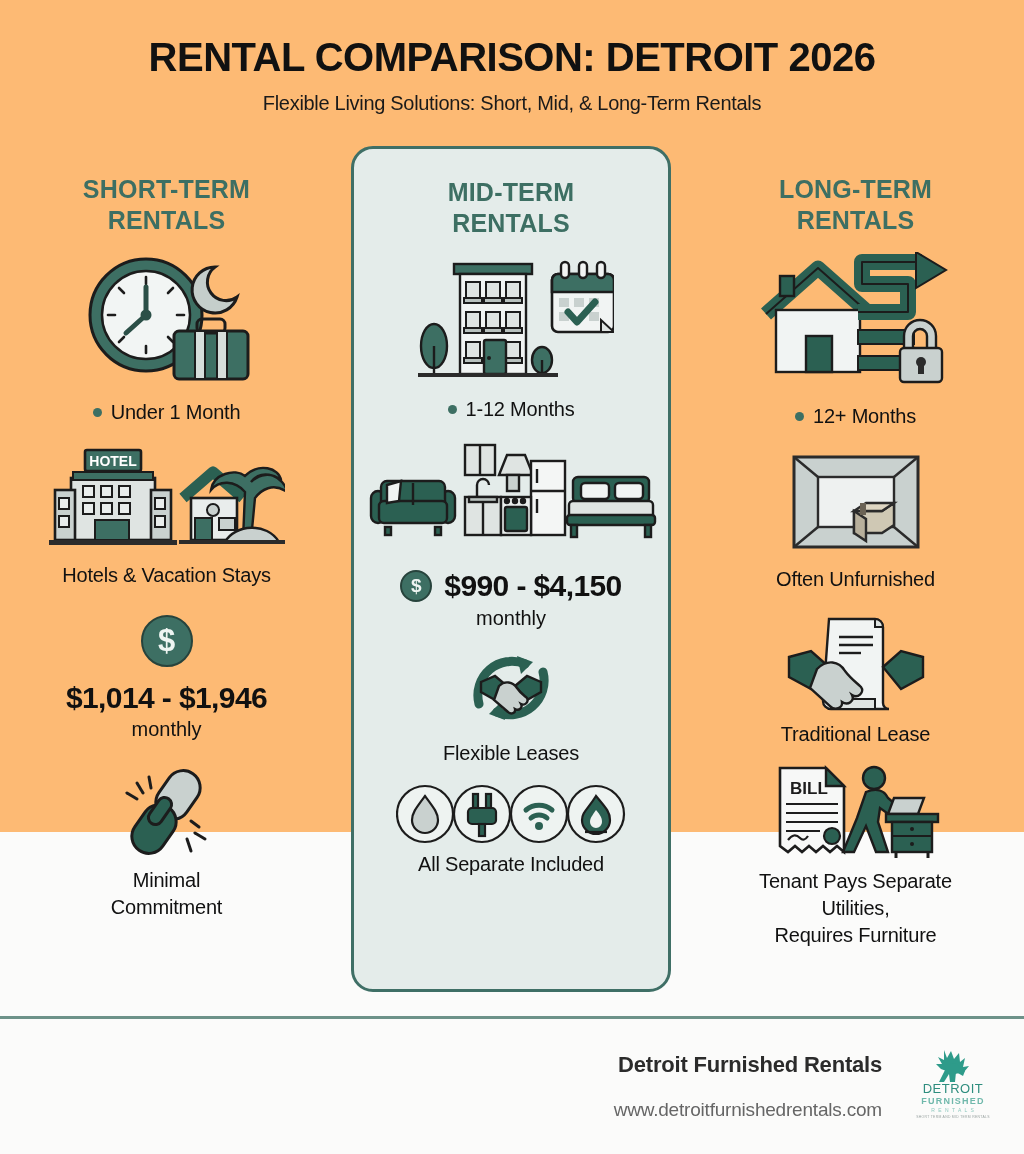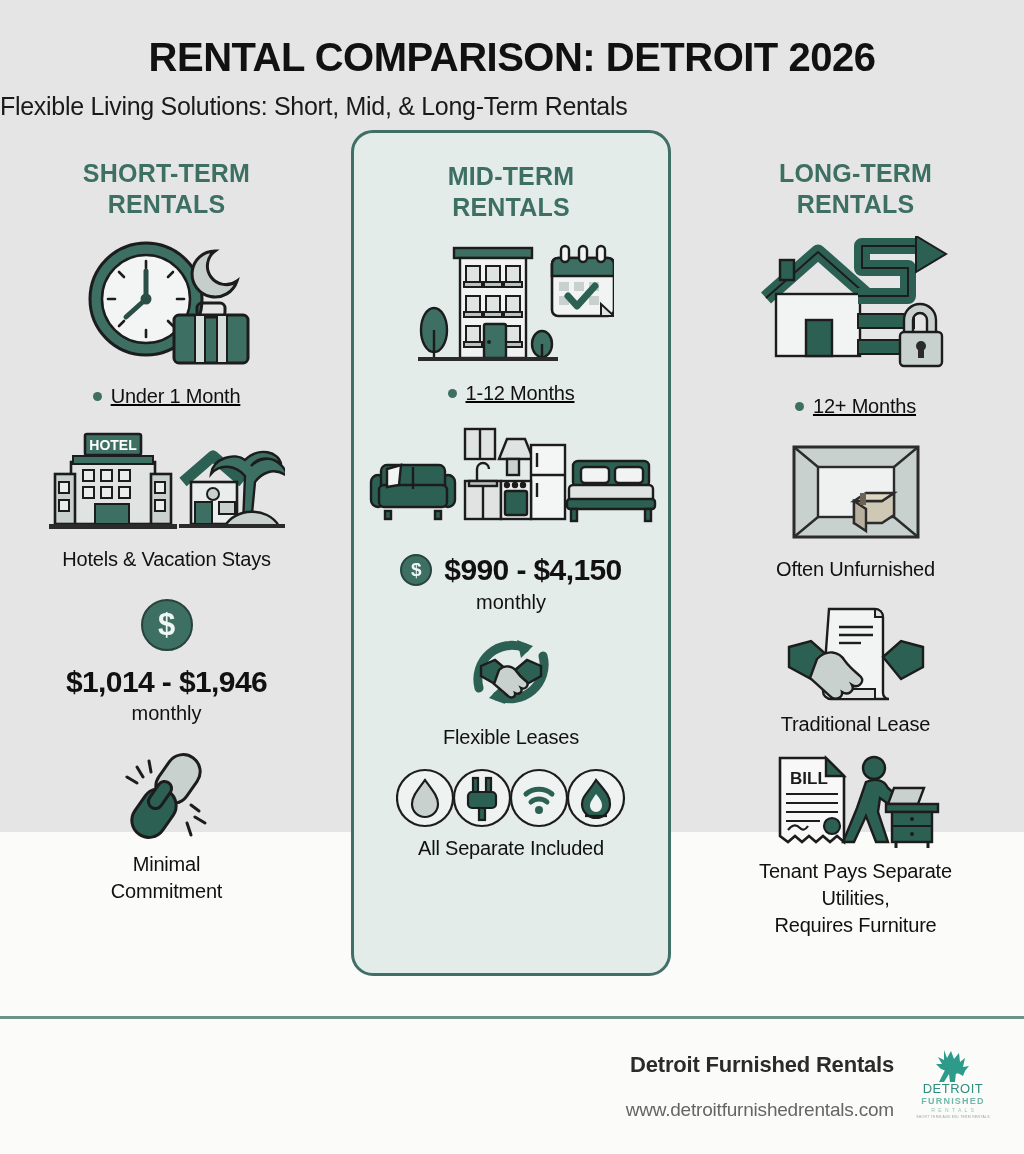--- a/index.html
+++ b/index.html
@@ -2,43 +2,43 @@
 <html><head>
 <meta charset="utf-8">
 <style>
   * { box-sizing: border-box; margin: 0; padding: 0; }
   html, body {
     width: 1024px; height: 1154px;
     background: #fbfbfa;
     font-family: "Liberation Sans", sans-serif;
     overflow: hidden;
   }
-  .page { position: relative; width: 1024px; height: 832px; background: #e5e5e5; }
+  .page { position: relative; width: 1024px; height: 832px; background: #fdba74; }
 
   
   .title {
     text-align: center;
     font-size: 40px;
     font-weight: bold;
     letter-spacing: -0.5px;
     color: #111111;
     padding-top: 35px;
   }
   .subtitle {
-    text-align: left;
-    font-size: 25px;
+    text-align: center;
+    font-size: 20px;
     color: #1a1a1a;
     padding-top: 12px;
     letter-spacing: -0.3px;
   }
 
   
   .columns {
     position: absolute;
-    top: 130px; left: 0;
+    top: 146px; left: 0;
     width: 1024px; height: 846px;
     display: flex;
   }
   .col {
     width: 333px;
     display: flex; flex-direction: column; align-items: center;
     padding-top: 28px;
   }
   .col.mid {
     background: #e4ecea;
@@ -50,21 +50,21 @@
   .col-head {
     font-size: 25px; font-weight: bold; line-height: 1.25;
     color: #3d6f63; text-align: center; letter-spacing: 0.2px;
   }
 
   .icon-slot { display: flex; align-items: center; justify-content: center; }
   .row-label {
     font-size: 20px; color: #111; text-align: center; line-height: 1.35;
     letter-spacing: -0.2px;
   }
-  .bullet-row { display: flex; align-items: center; gap: 9px; text-decoration: underline; }
+  .bullet-row { display: flex; align-items: center; gap: 9px; }
   .bullet {
     width: 9px; height: 9px; border-radius: 50%;
     background: #3d6f63; flex: none;
   }
   .price-big {
     font-size: 30px; font-weight: bold; color: #111; text-align: center;
     letter-spacing: -0.6px; white-space: nowrap;
   }
   .price-sub { font-size: 20px; color: #111; text-align: center; }
   .coin {
@@ -80,21 +80,21 @@
 
   
   .divider {
     position: absolute; left: 0; top: 1016px;
     width: 1024px; height: 3px; background: #3d6f63; opacity: .75;
   }
   .footer {
     position: absolute; left: 0; top: 1019px; width: 1024px; height: 135px;
     background: #fbfbfa;
     display: flex; align-items: center; justify-content: flex-end;
-    padding-right: 34px; gap: 22px;
+    padding-right: 34px; gap: 34px;
   }
   .footer-text { text-align: right; }
   .brand { font-size: 22px; font-weight: bold; color: #2b2b2b; letter-spacing: -0.2px; }
   .url { font-size: 19px; color: #666; margin-top: 21px; letter-spacing: -0.2px; }
   .logo-box { width: 74px; height: 78px; display: flex; flex-direction: column; align-items: center; }
   .logo-word1 { font-size: 13px; font-weight: normal; color: #2e8d7e; letter-spacing: 0.5px; line-height: 1; }
   .logo-word2 { font-size: 9px; font-weight: bold; color: #6fb8ab; letter-spacing: 1.2px; line-height: 1.4; }
   .logo-word3 { font-size: 5px; color: #8fc8be; letter-spacing: 1px; }
   .logo-tag { font-size: 3.4px; color: #9aa3a1; letter-spacing: .3px; margin-top: 2px; }
 </style>
@@ -384,21 +384,21 @@
           <path d="M156 0 l30 18 l-30 18 z" fill="#2b6052" stroke="#1c1c1c" stroke-width="2"></path>
           <rect x="98" y="78" width="56" height="14" fill="#2b6052" stroke="#1c1c1c" stroke-width="2"></rect>
           <rect x="98" y="104" width="56" height="14" fill="#2b6052" stroke="#1c1c1c" stroke-width="2"></rect>
           <path d="M144 84 a16 16 0 0 1 32 0 v14 h-9 v-14 a7 7 0 0 0 -14 0 v14 h-9 z" fill="#c9d1cf" stroke="#1c1c1c" stroke-width="2.4"></path>
           <rect x="140" y="96" width="42" height="34" rx="4" fill="#c9d1cf" stroke="#1c1c1c" stroke-width="2.4"></rect>
           <circle cx="161" cy="110" r="5" fill="#2b2b2b"></circle>
           <rect x="158" y="110" width="6" height="12" fill="#2b2b2b"></rect>
         </svg>
       </div>
 
-      <div class="bullet-row" style="margin-top:20px">
+      <div class="bullet-row" style="margin-top:14px">
         <span class="bullet"></span>
         <span class="row-label">12+ Months</span>
       </div>
 
       <div class="icon-slot" style="height:108px;margin-top:18px">
         <svg width="128" height="94" viewBox="0 0 128 94">
           <rect x="2" y="2" width="124" height="90" fill="#c9d1cf" stroke="#2b2b2b" stroke-width="3"></rect>
           <rect x="26" y="22" width="76" height="50" fill="#eef1f0" stroke="#2b2b2b" stroke-width="2.4"></rect>
           <g stroke="#2b2b2b" stroke-width="2.4">
             <line x1="2" y1="2" x2="26" y2="22"></line>

